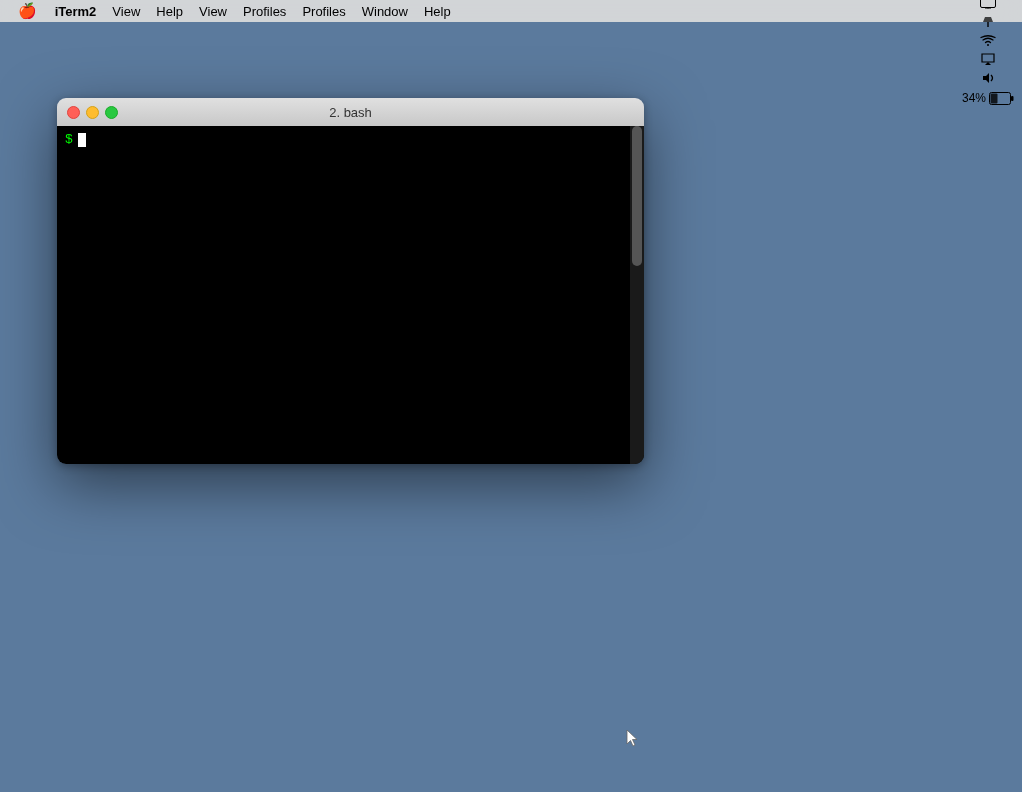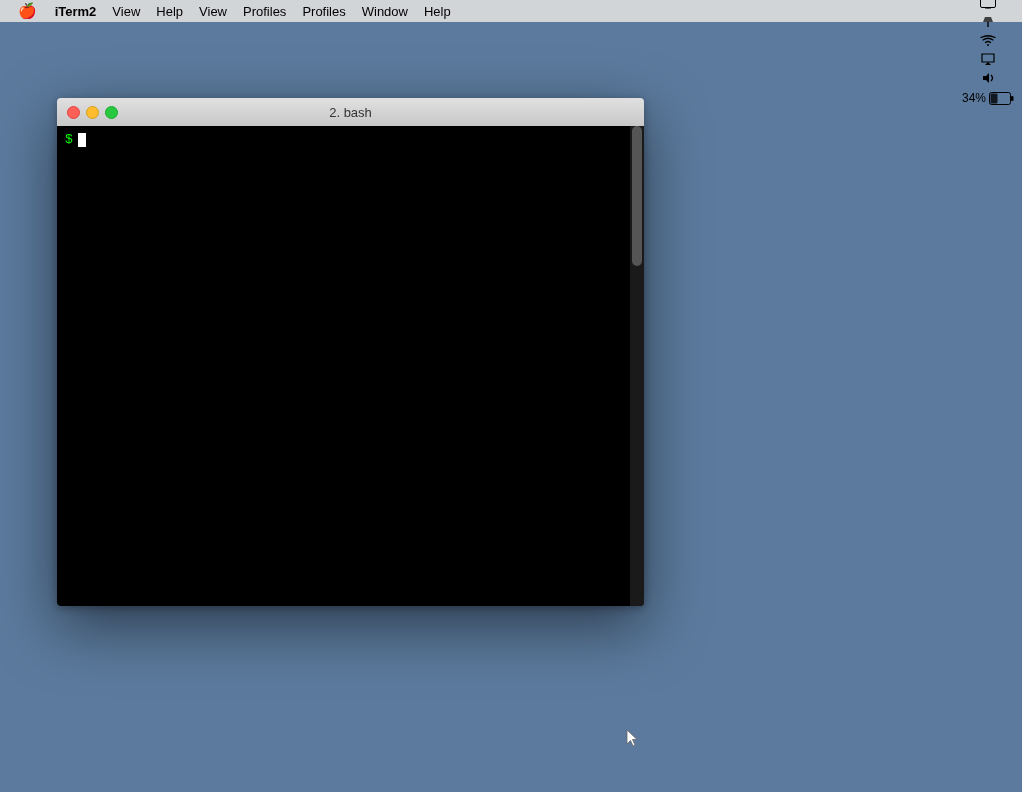--- a/index.html
+++ b/index.html
@@ -82,22 +82,22 @@
       position: relative;
       background-color: #5b7a9d;
     }
 
     
     .terminal-window {
       position: absolute;
       left: 57px;
       top: 76px;
       width: 587px;
-      height: 508px;
-      border-radius: 4px;
+      height: 366px;
+      border-radius: 9px;
       box-shadow: 0 20px 60px rgba(0,0,0,0.5), 0 2px 8px rgba(0,0,0,0.3);
       overflow: hidden;
       display: flex;
       flex-direction: column;
     }
 
     .terminal-titlebar {
       height: 28px;
       background: linear-gradient(to bottom, #e0e0e0, #c8c8c8);
       display: flex;

